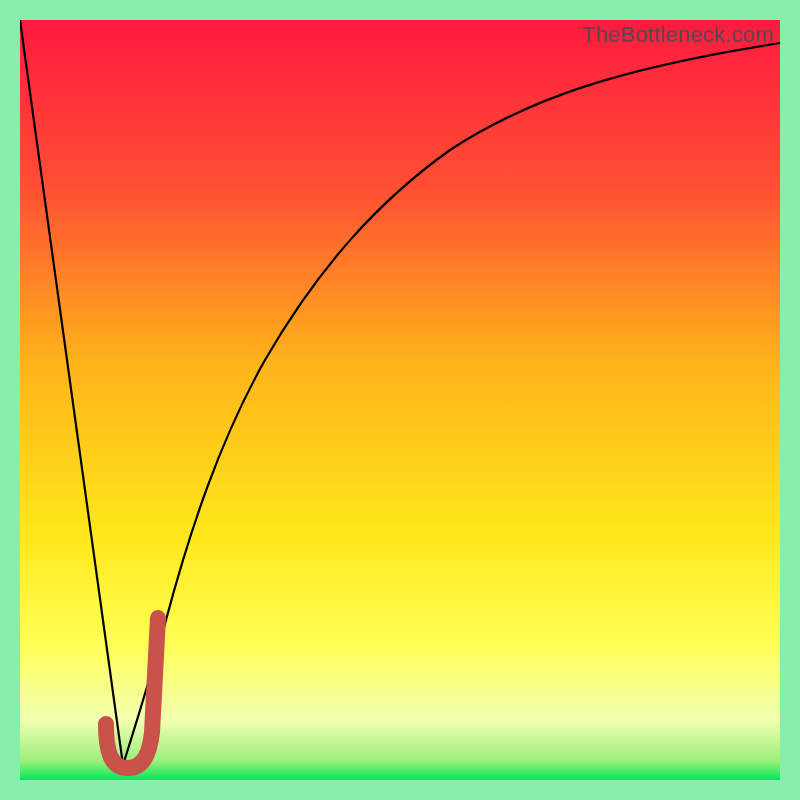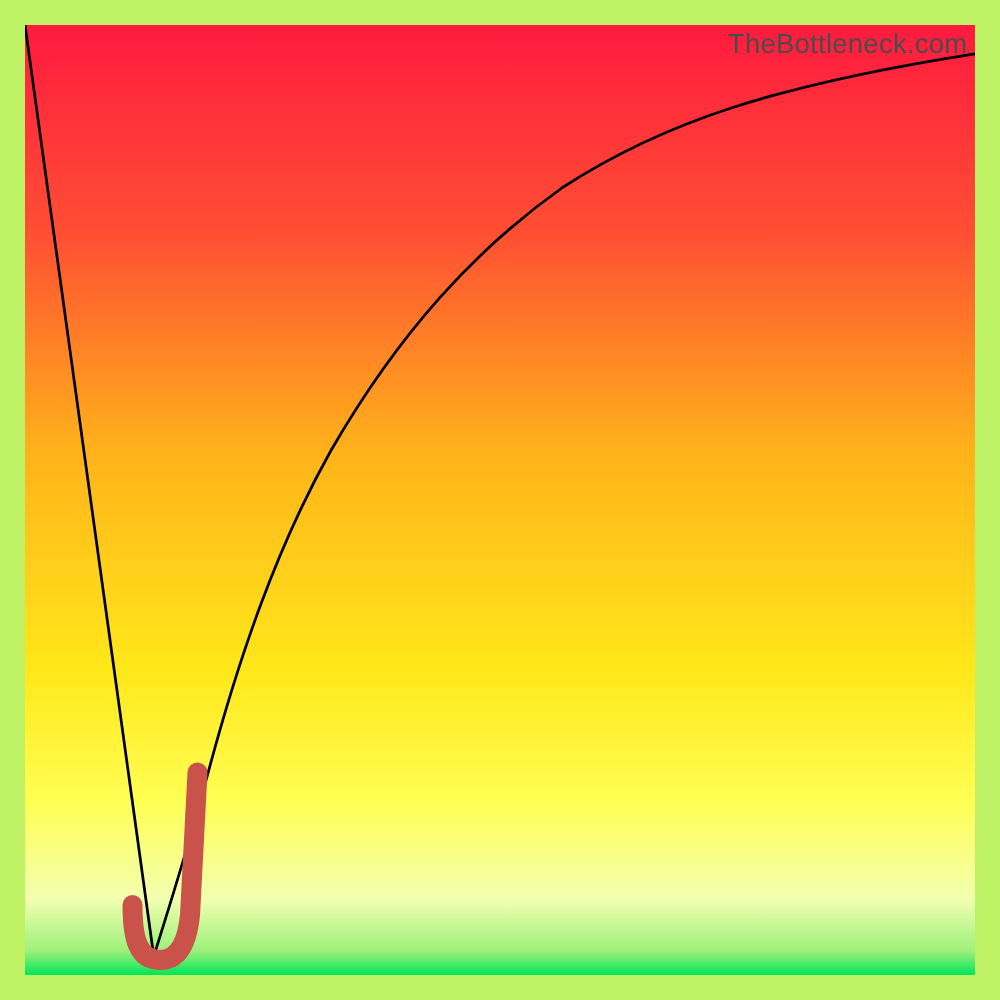--- a/index.html
+++ b/index.html
@@ -8,21 +8,21 @@
     width: 800px;
     height: 800px;
     overflow: hidden;
     background: #000;
     font-family: Arial, Helvetica, sans-serif;
   }
   .frame {
     position: relative;
     width: 800px;
     height: 800px;
-    background: #bef264;
+    background: #86efac;
   }
   .plot {
     position: absolute;
     left: 20px;
     top: 20px;
     width: 760px;
     height: 760px;
     overflow: hidden;
   }
   .bg-gradient {

